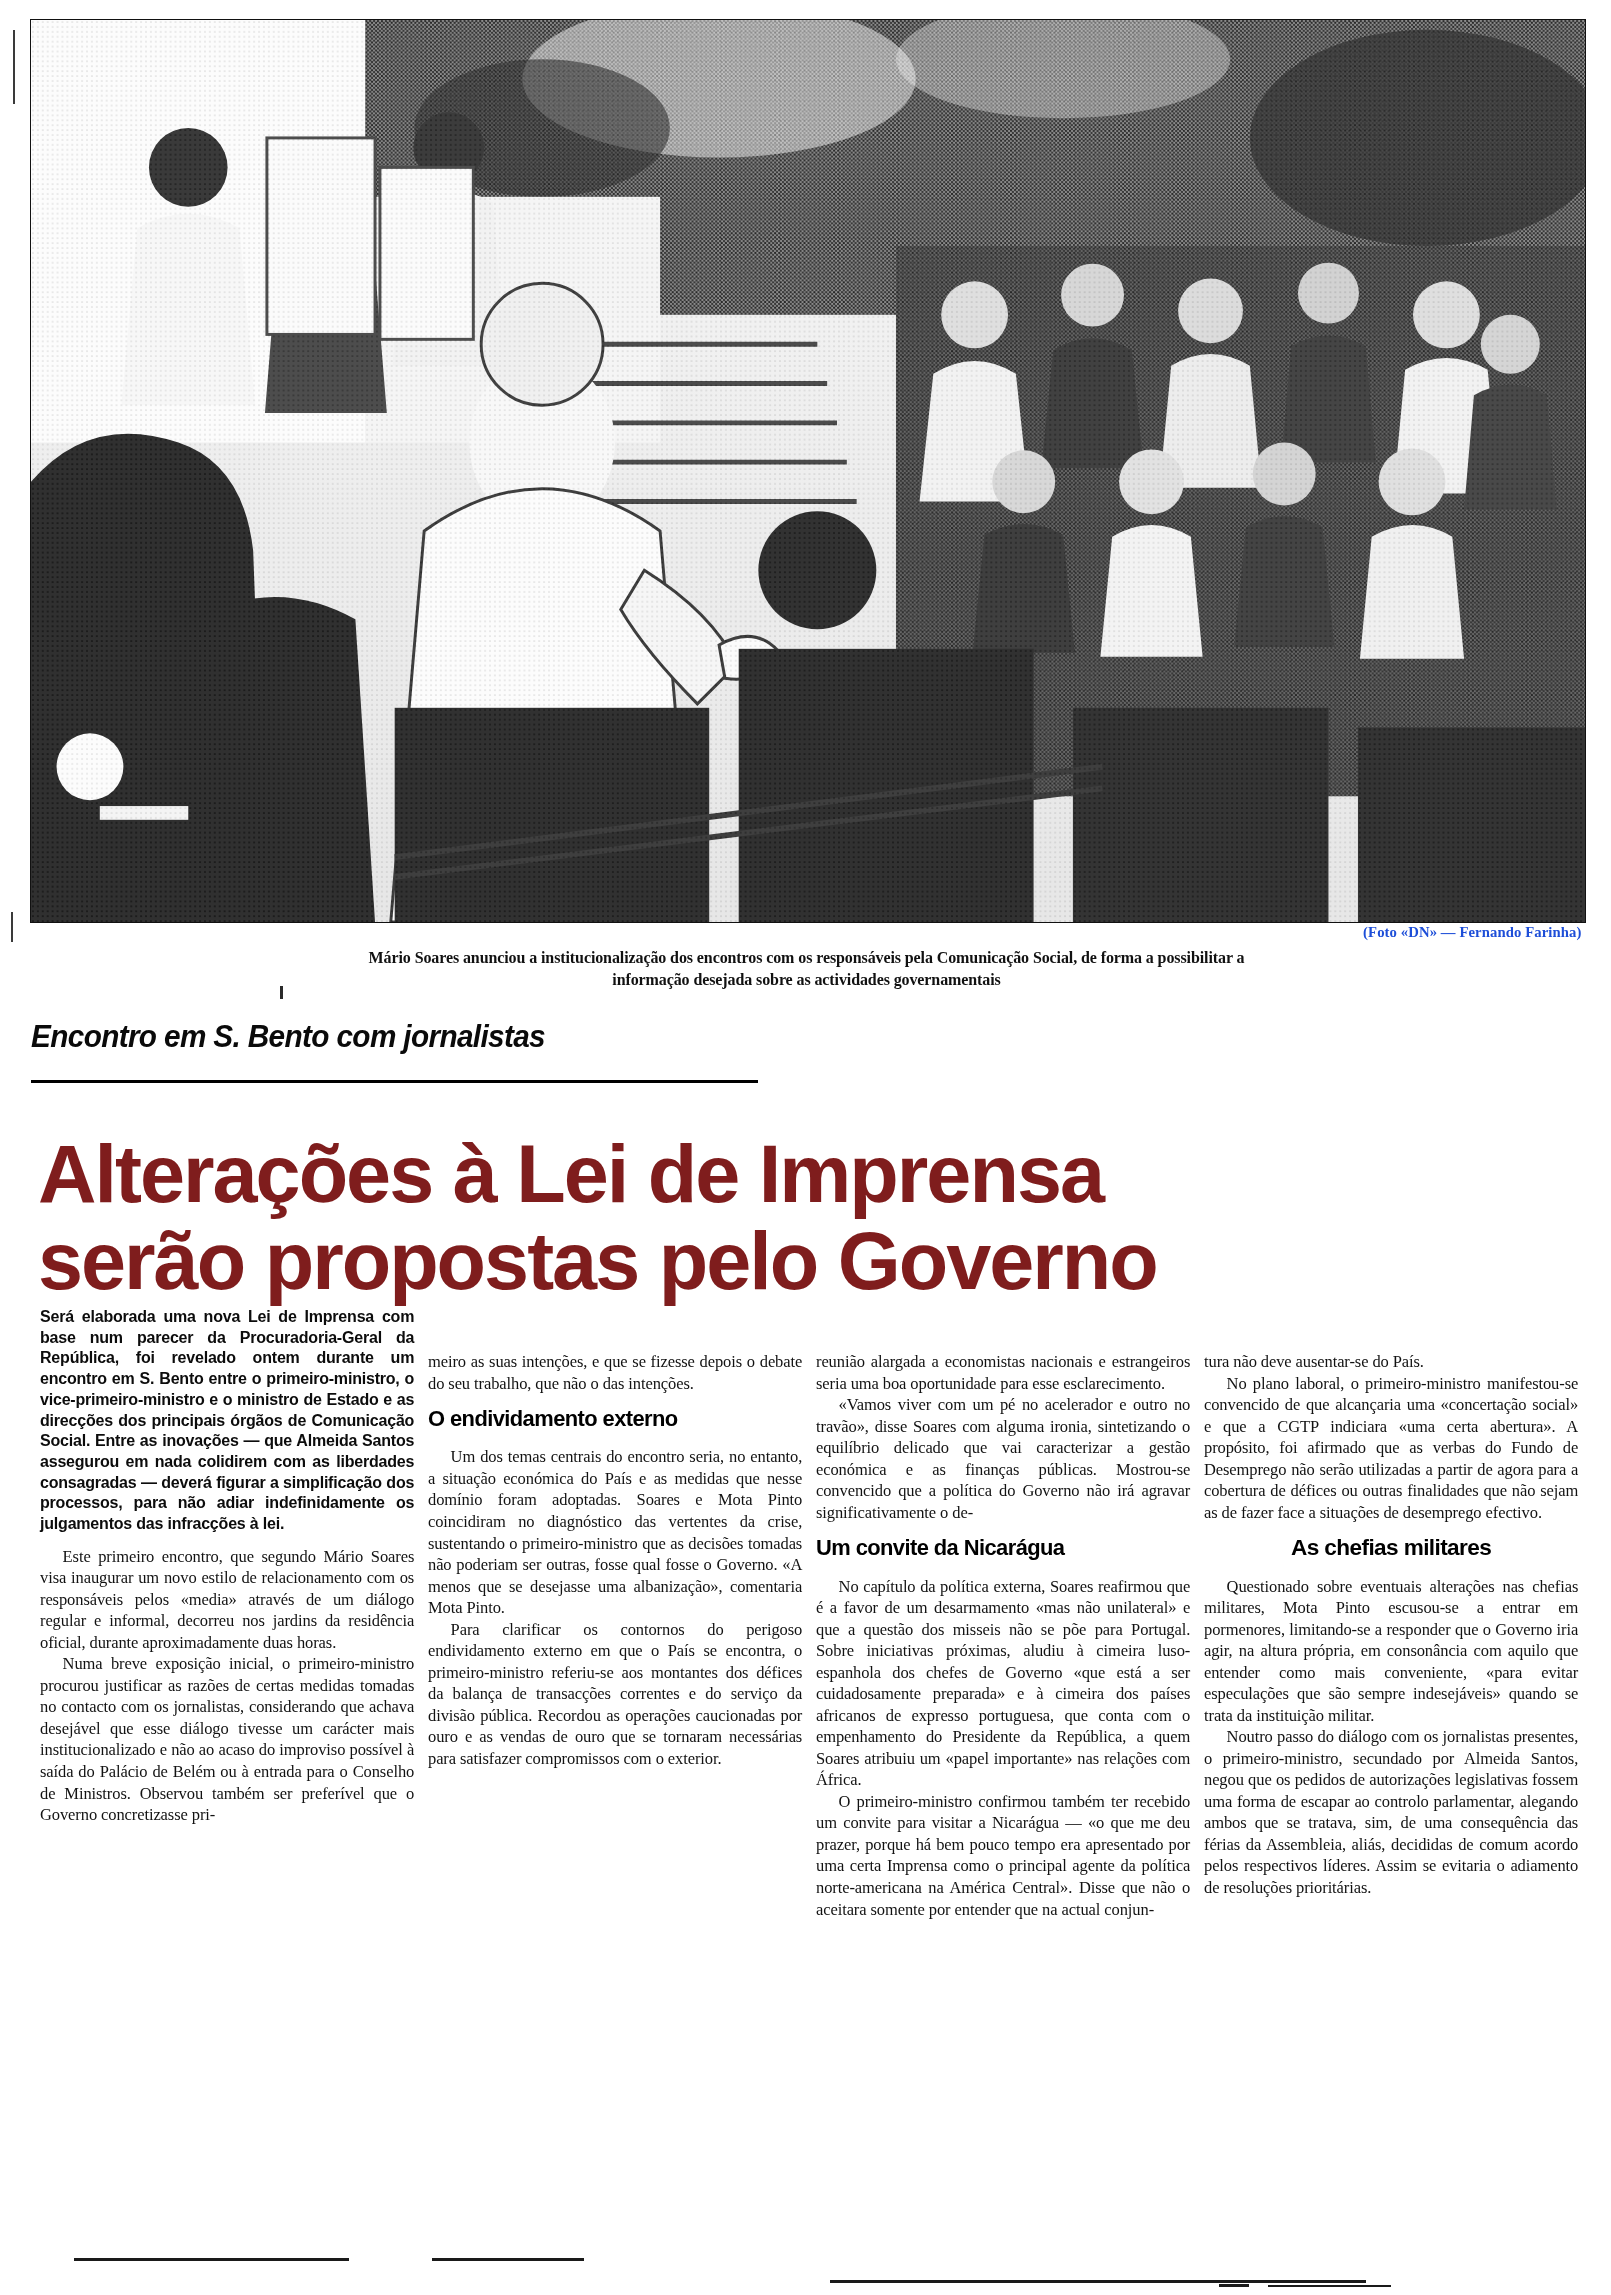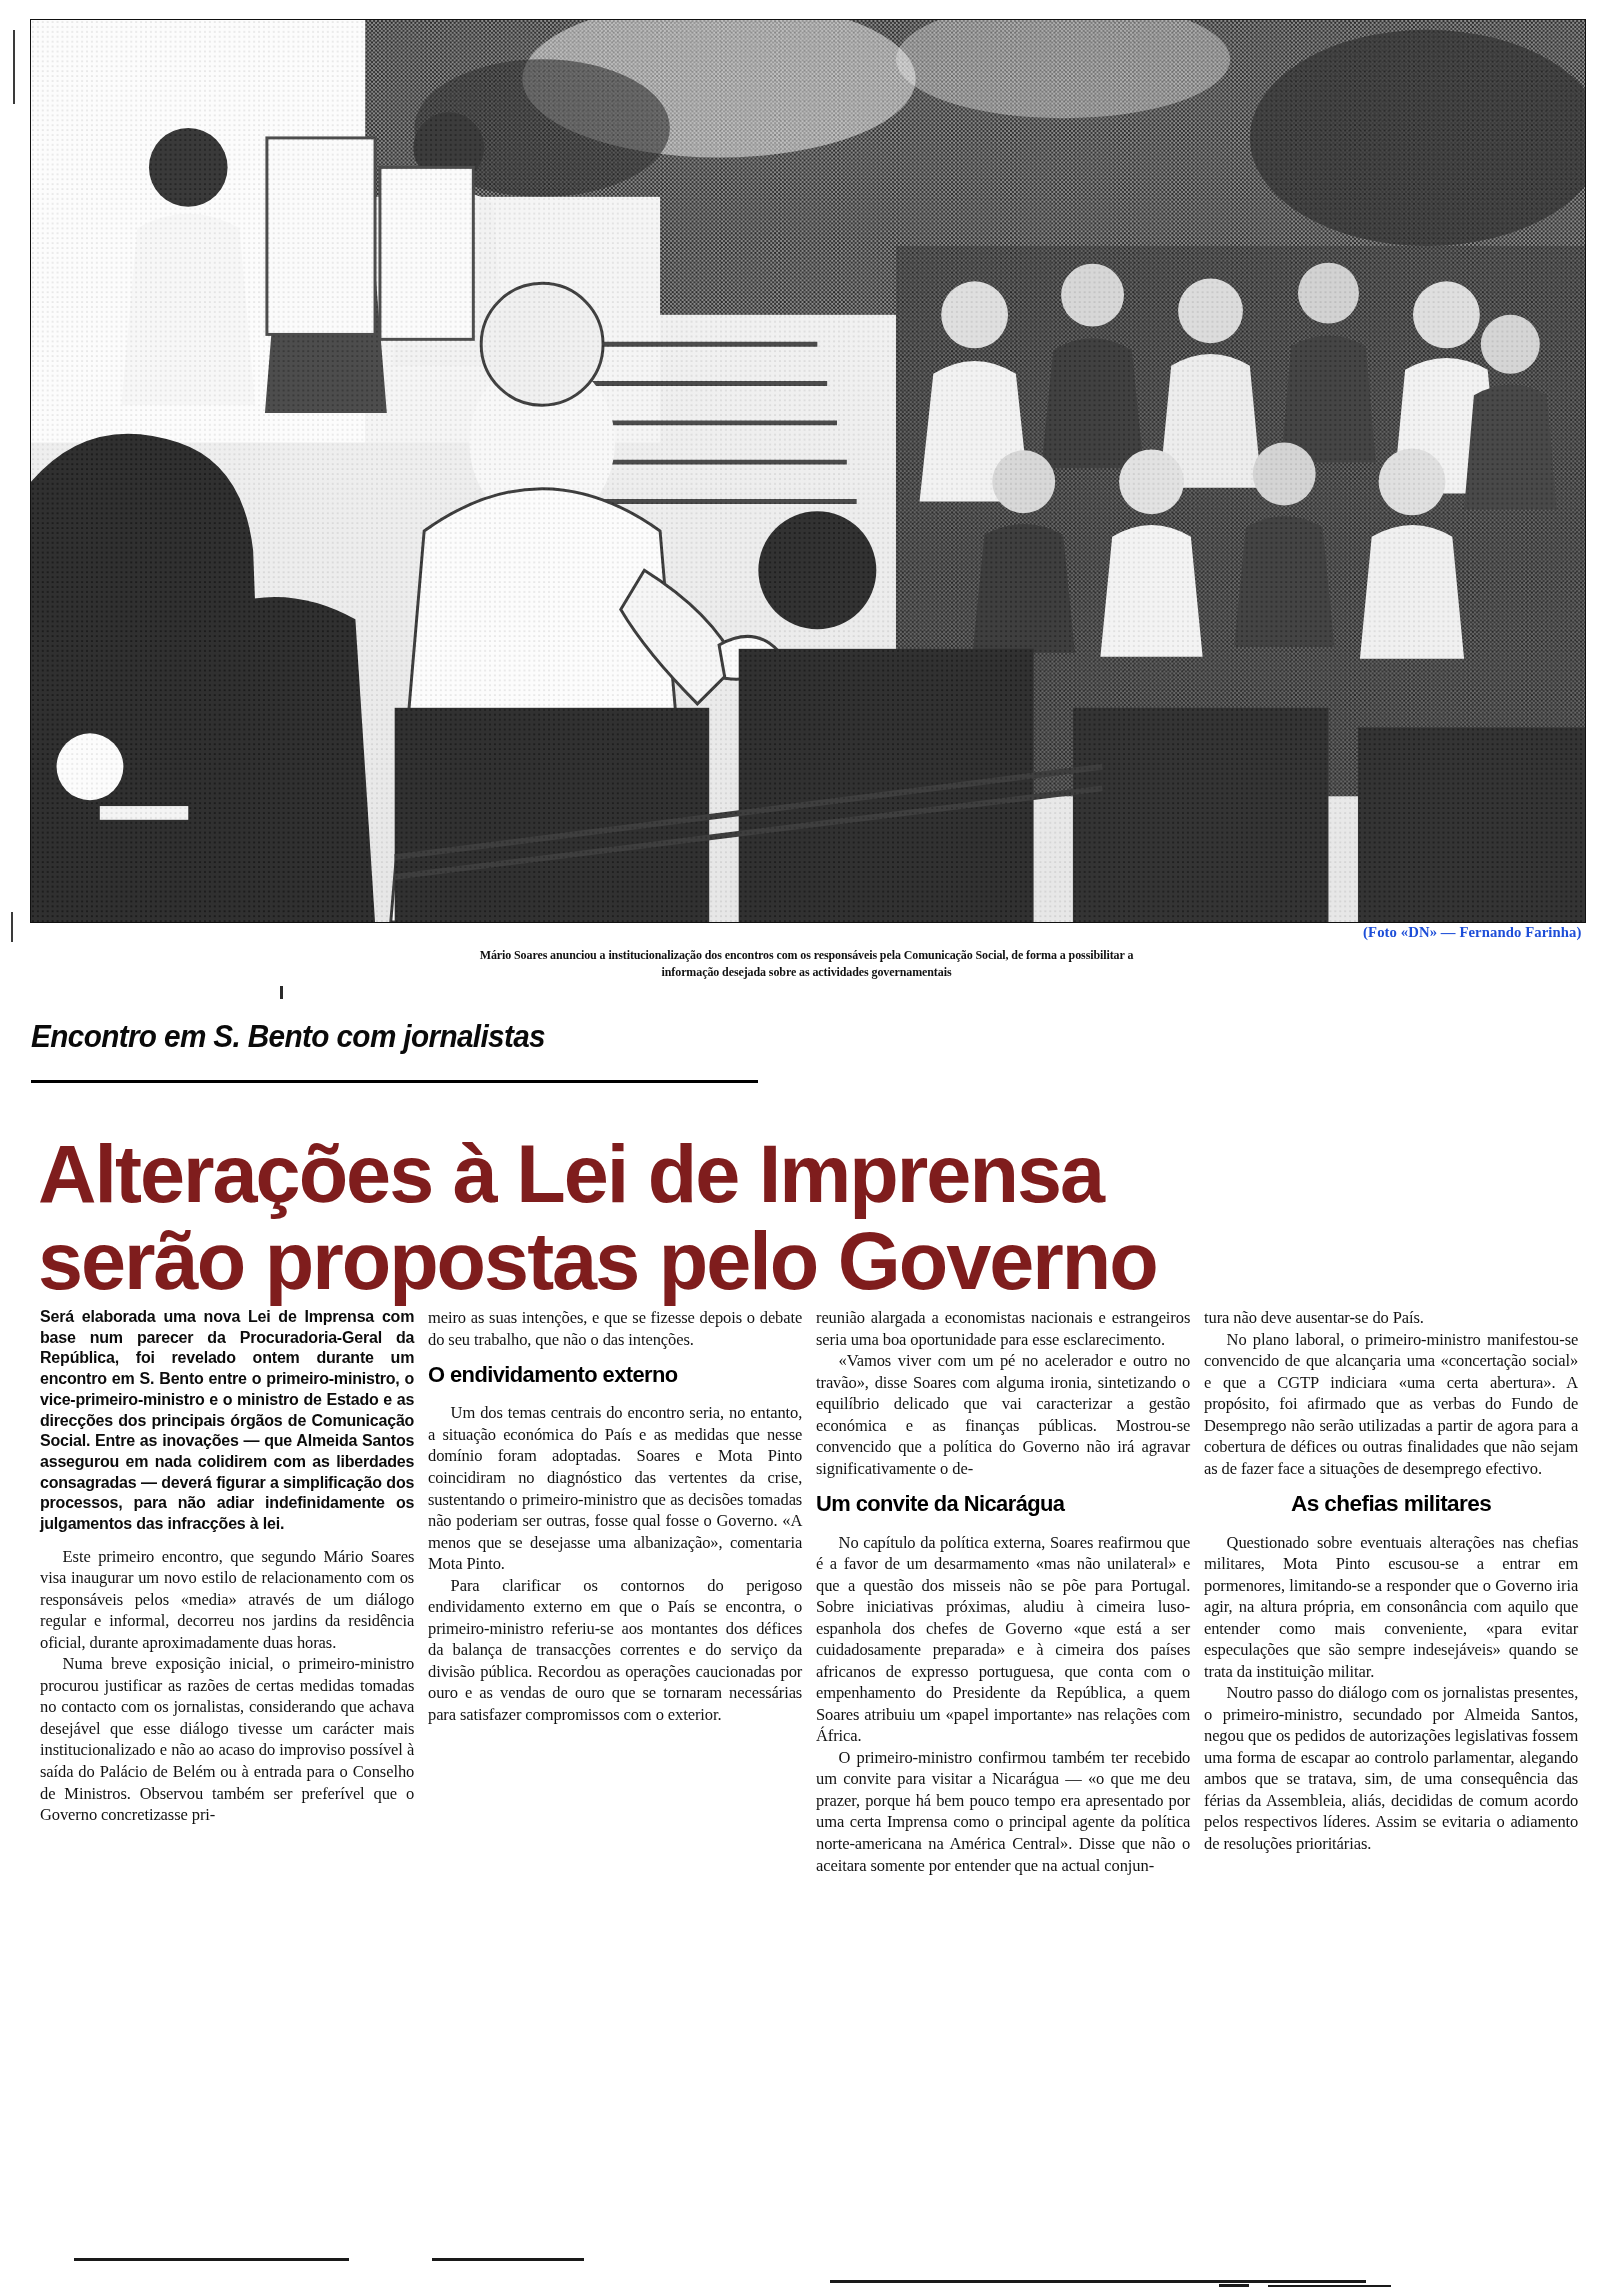--- a/index.html
+++ b/index.html
@@ -50,21 +50,21 @@
   }
 
   
   .caption {
     position: absolute;
     left: 29.5px;
     top: 947px;
     width: 1554px;
     text-align: center;
     font-family: "Liberation Serif", serif;
-    font-size: 12px;
+    font-size: 16px;
     font-weight: 700;
     line-height: 1.38;
     color: #111;
     letter-spacing: -0.1px;
   }
 
   
   .kicker {
     position: absolute;
     left: 30.5px;
@@ -114,21 +114,21 @@
     height: 978px;
     display: flex;
     gap: 0;
   }
   .col {
     width: 388px;
     position: relative;
     padding-right: 13.8px;
     box-sizing: border-box;
   }
-  .col + .col { border-left: 0; }
+  .col + .col { border-left: 0; margin-top: 44px; }
 
   .col p {
     margin: 0 0 0 0;
     font-family: "Liberation Serif", serif;
     font-size: 16.5px;
     line-height: 1.305;
     text-align: justify;
     text-justify: inter-word;
     color: #121212;
     text-indent: 22.6px;

